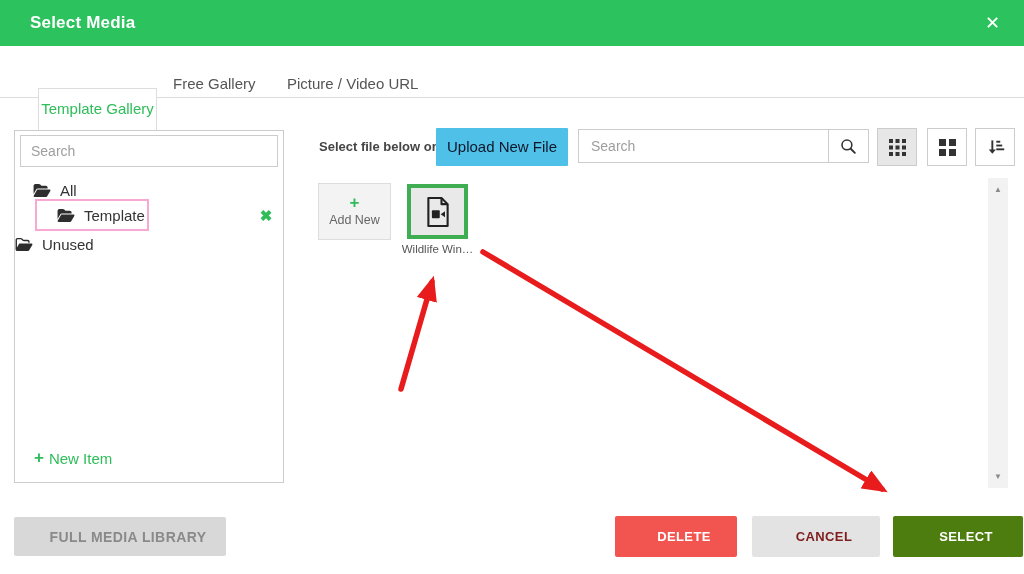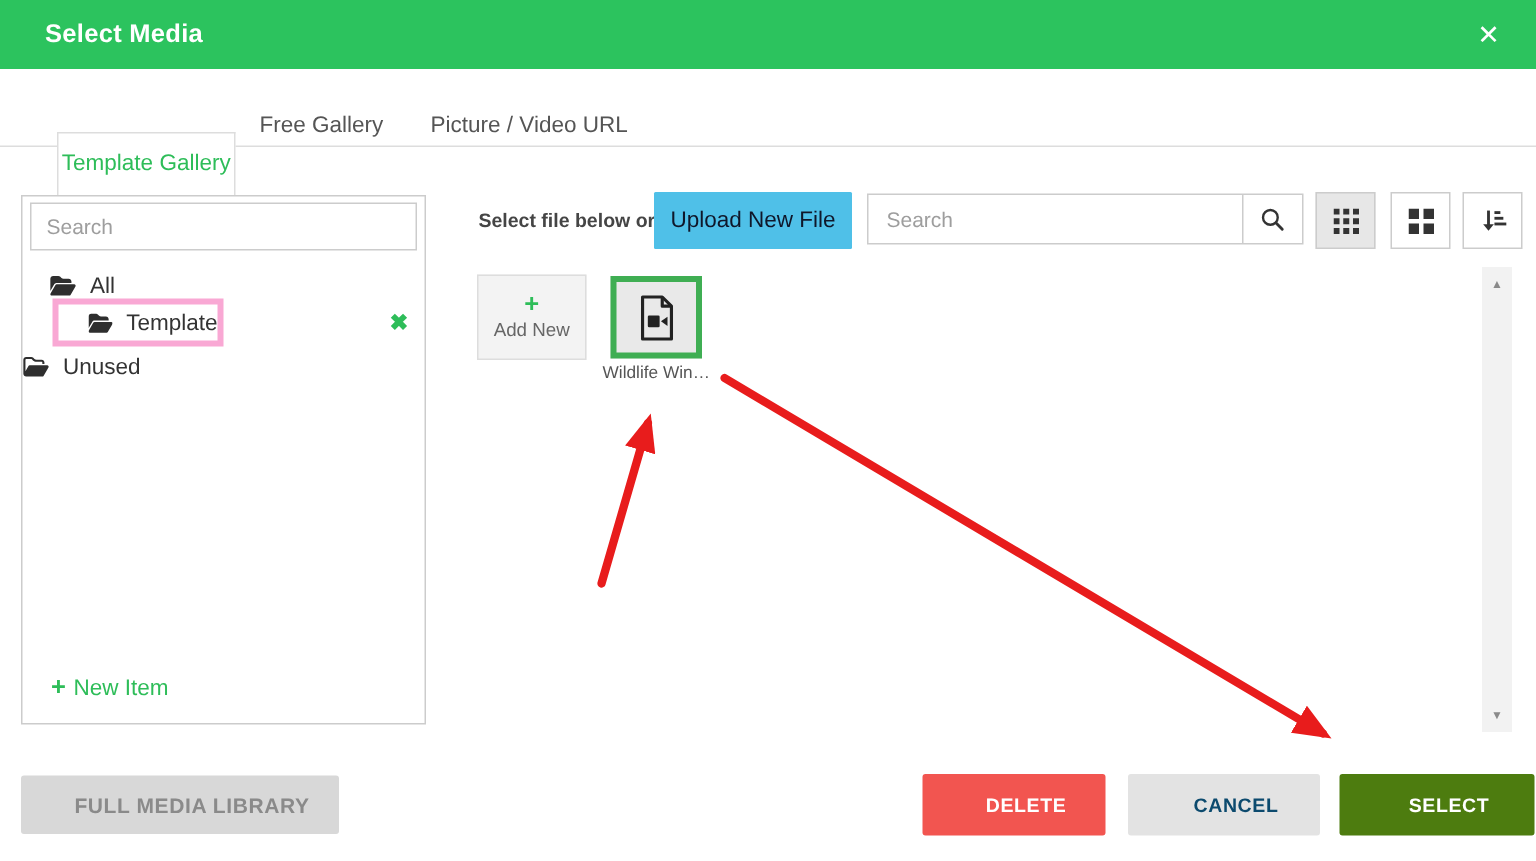--- a/index.html
+++ b/index.html
@@ -49,21 +49,21 @@
   .side-search {
     position: absolute; left: 5px; top: 4px; width: 258px; height: 32px;
     border: 1px solid #ccc; padding: 0 10px; font-size: 14px; color: #444;
     font-family: "Liberation Sans", sans-serif; outline: none; background: #fff;
   }
   .side-search::placeholder { color: #9e9e9e; }
   .tree-row { position: absolute; display: flex; align-items: center; gap: 9px; color: #333; font-size: 15px; cursor: pointer; }
   .row-all { left: 18px; top: 51px; }
   .row-template {
     left: 20px; top: 68px; width: 114px; height: 32px;
-    border: 4px solid #f9a8d4; padding-left: 20px;
+    border: 2px solid #f9a8d4; padding-left: 20px;
   }
   .row-unused { left: 0; top: 105px; }
   .folder-x {
     position: absolute; left: 241px; top: 75px;
     color: #2ebd59; font-size: 15px; font-weight: bold; cursor: pointer;
     width: 20px; height: 20px; text-align: center; line-height: 20px;
     background: #fff; border-radius: 50%;
   }
   .new-item {
     position: absolute; left: 19px; bottom: 14px;
@@ -131,21 +131,21 @@
 
   
   .footer-btn {
     top: 516px; height: 41px; border: none; cursor: pointer;
     font-family: "Liberation Sans", sans-serif;
     font-size: 13px; font-weight: bold; text-align: center; line-height: 41px;
     border-radius: 2px; letter-spacing: .4px; padding-left: 16px;
   }
   .btn-library { left: 14px; top: 517px; width: 212px; height: 39px; background: #d8d8d8; color: #8a8a8a; font-size: 14px; }
   .btn-delete  { left: 615px; width: 122px; background: #f25550; color: #fff; }
-  .btn-cancel  { left: 752px; width: 128px; background: #e3e3e3; color: #0c4a6e; }
+  .btn-cancel  { left: 752px; width: 128px; background: #e3e3e3; color: #7f1d1d; }
   .btn-select  { left: 893px; width: 130px; background: #4d7c0f; color: #fff; text-align: center; }
 
   
   .arrows { left: 0; top: 0; width: 1024px; height: 574px; z-index: 20; pointer-events: none; }
 
   .icon-svg { display: block; }
 </style>
 </head>
 <body>
 

